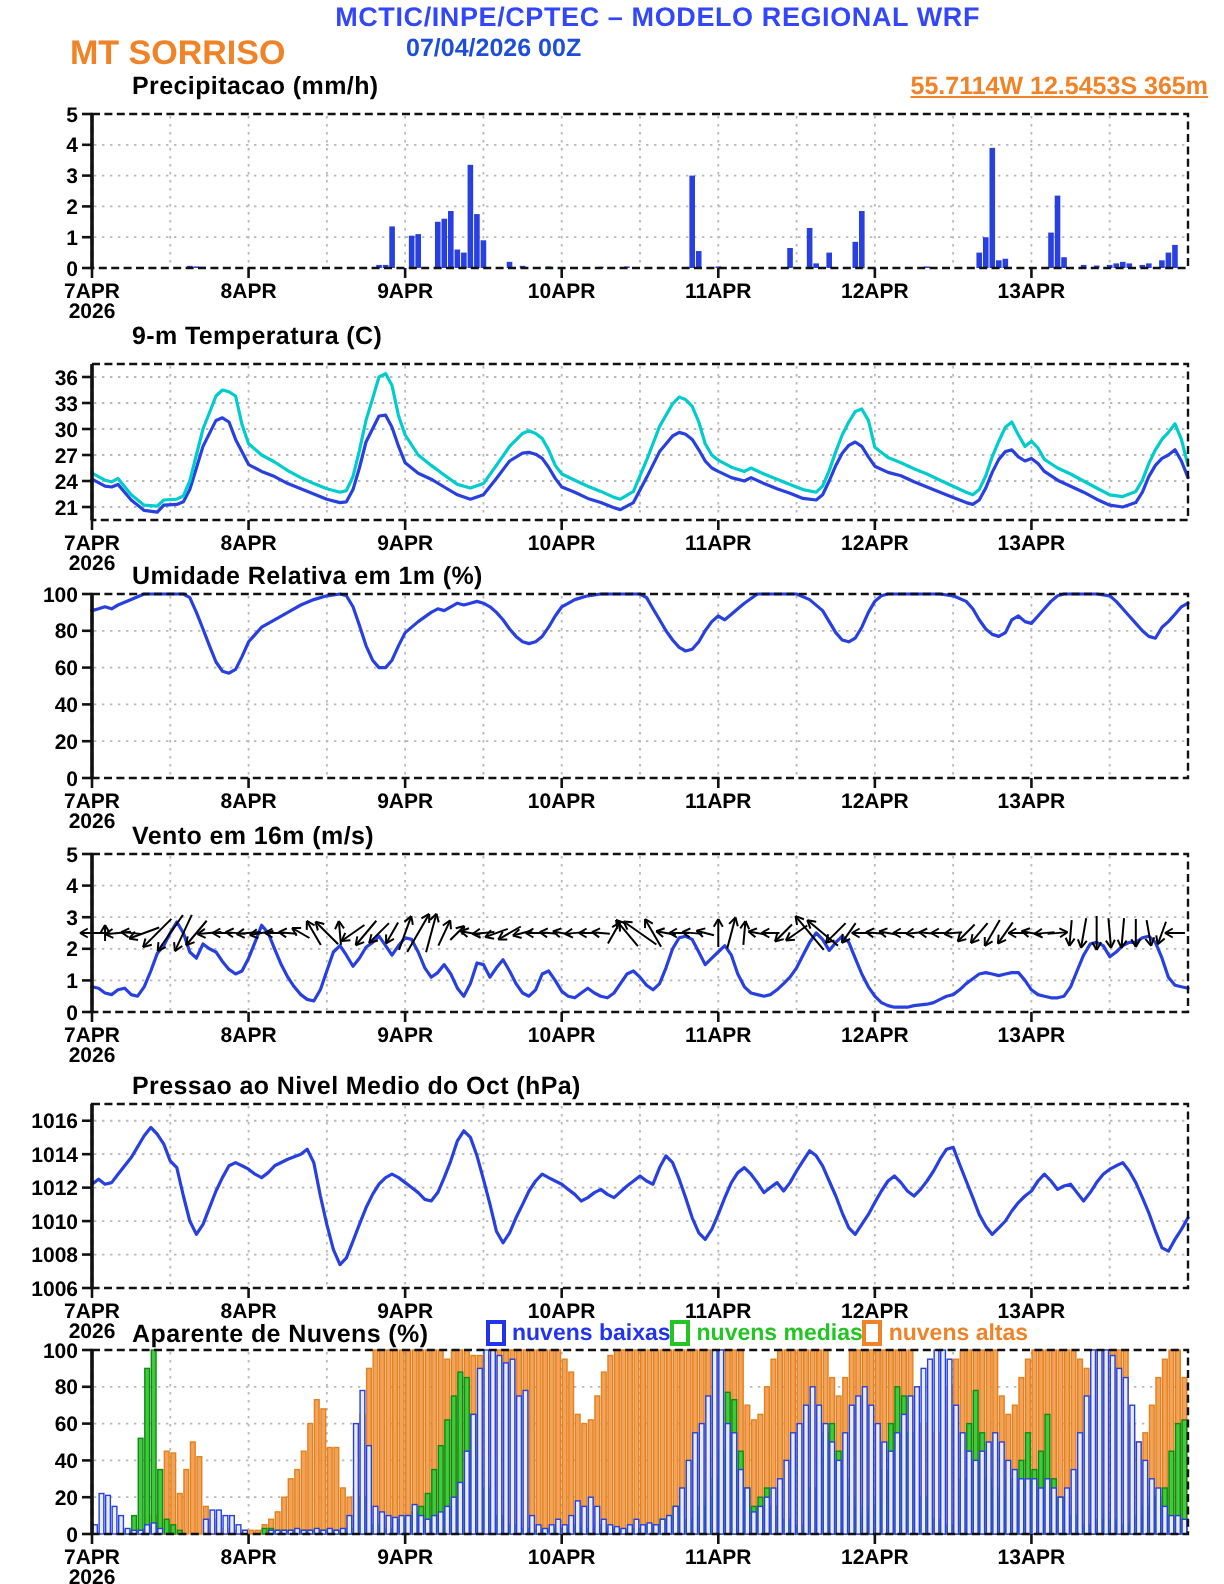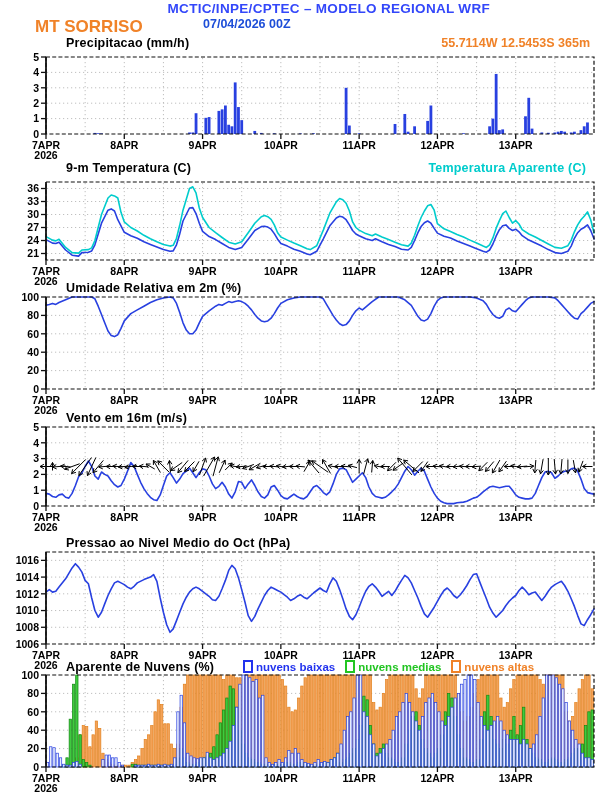--- a/index.html
+++ b/index.html
@@ -3,24 +3,24 @@
 <meta charset="utf-8">
 <style>
   html,body{margin:0;padding:0;background:#fff;}
   #page{position:relative;width:612px;height:792px;background:#fff;overflow:hidden;
         font-family:"Liberation Sans",sans-serif;}
   #plot{position:absolute;left:0;top:0;}
   .hline1{position:absolute;left:40px;top:1px;width:450px;text-align:right;
           font-size:13.5px;font-weight:bold;color:#3347fa;letter-spacing:.3px;}
   .station{position:absolute;left:35px;top:17px;font-size:17px;font-weight:bold;color:#f08228;}
   .run{position:absolute;left:203px;top:17px;font-size:12.5px;font-weight:bold;color:#1d4ed8;}
-  .coords{position:absolute;right:22px;top:36px;font-size:12.5px;font-weight:bold;color:#f08228;}
+  .coords{position:absolute;right:8px;top:36px;font-size:12.5px;font-weight:bold;color:#f08228;text-decoration:underline;}
   .ptitle{position:absolute;font-size:12.5px;font-weight:bold;color:#000;letter-spacing:.2px;}
   .ptitle.cyan{color:#00cccc;}
-  .legend{position:absolute;left:243px;top:660px;display:flex;gap:10px;align-items:center;}
+  .legend{position:absolute;left:243px;top:660px;display:flex;align-items:center;}
   .lg{display:flex;align-items:center;font-size:11.5px;font-weight:bold;white-space:nowrap;}
   .sq{display:inline-block;width:6px;height:9px;border:2px solid;margin-right:3px;background:#fff;}
   .lg.blue{color:#2233ee}.lg.blue .sq{border-color:#2233ee}
   .lg.green{color:#22c522}.lg.green .sq{border-color:#22c522}
   .lg.orange{color:#f08228}.lg.orange .sq{border-color:#f08228}
   svg text.tick{font-family:"Liberation Sans",sans-serif;font-size:10.5px;font-weight:bold;fill:#000;}
 </style>
 </head>
 <body>
 
@@ -1098,22 +1098,21 @@
       </g>
     </svg>
 
   <div class="hline1">MCTIC/INPE/CPTEC – MODELO REGIONAL WRF</div>
   <div class="station">MT SORRISO</div>
   <div class="run">07/04/2026 00Z</div>
   <div class="coords">55.7114W 12.5453S 365m</div>
 
   <div class="ptitle" style="left:66px;top:36px">Precipitacao (mm/h)</div>
   <div class="ptitle" style="left:66px;top:161px">9-m Temperatura (C)</div>
-  <div class="ptitle cyan" style="right:26px;top:161px">Temperatura Aparente (C)</div>
-  <div class="ptitle" style="left:66px;top:281px">Umidade Relativa em 2m (%)</div>
+  <div class="ptitle" style="left:66px;top:281px">Umidade Relativa em 1m (%)</div>
   <div class="ptitle" style="left:66px;top:411px">Vento em 16m (m/s)</div>
   <div class="ptitle" style="left:66px;top:536px">Pressao ao Nivel Medio do Oct (hPa)</div>
   <div class="ptitle" style="left:66px;top:660px">Aparente de Nuvens (%)</div>
 
   <div class="legend">
     <span class="lg blue">
       <span class="sq"></span>
       <span>nuvens baixas</span>
     </span>
     <span class="lg green">

